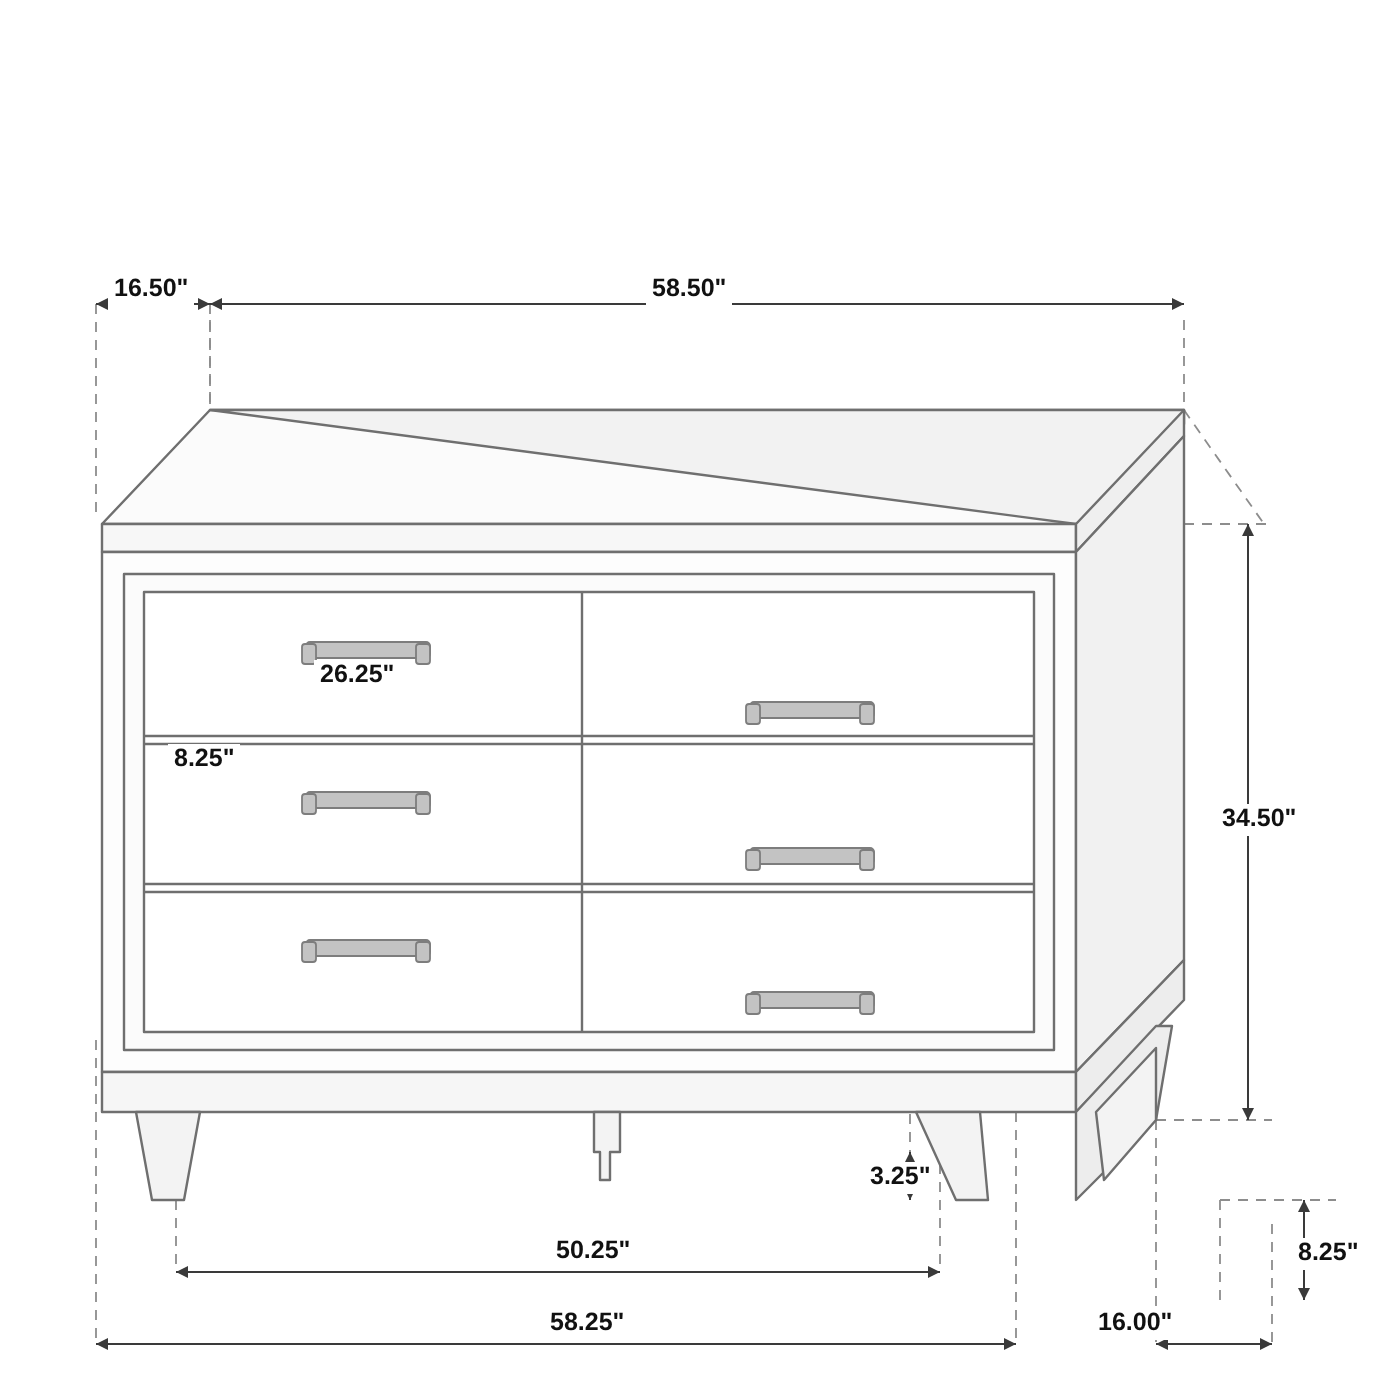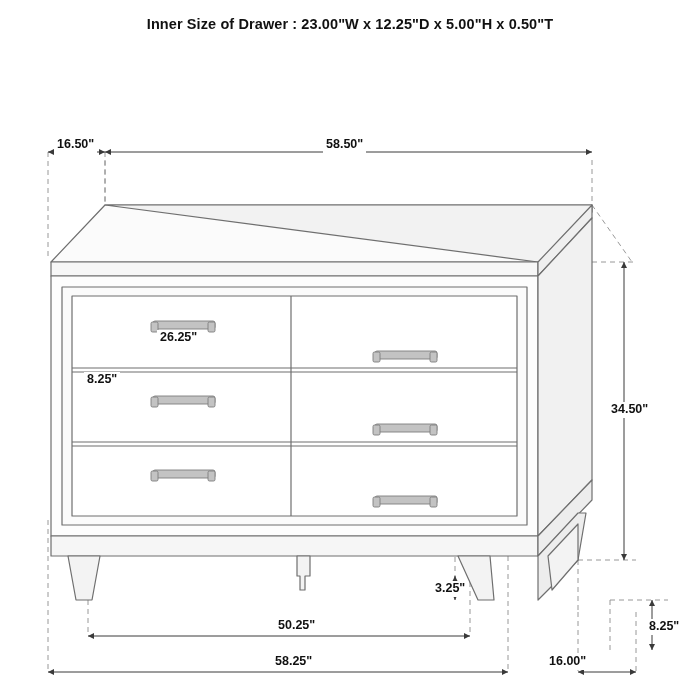--- a/index.html
+++ b/index.html
@@ -47,21 +47,20 @@
     padding: 1px 3px;
     white-space: nowrap;
     line-height: 1.1;
   }
 </style>
 </head>
 <body>
 
 <div id="stage">
 
-  <div id="title">Inner Size of Drawer : 23.00"W x 12.25"D x 5.00"H x 0.50"T</div>
 
   <svg id="drawing" viewBox="0 0 700 700">
     <g fill="none" stroke="#6f6f6f" stroke-width="1.2" stroke-linejoin="round">
 
       <g stroke="#8d8d8d" stroke-width="0.9" stroke-dasharray="5,4">
         <line x1="48" y1="152" x2="48" y2="258"></line>
         <line x1="105" y1="152" x2="105" y2="210"></line>
         <line x1="105" y1="160" x2="105" y2="205"></line>
         <line x1="592" y1="160" x2="592" y2="205"></line>
         <line x1="592" y1="205" x2="632" y2="262"></line>

